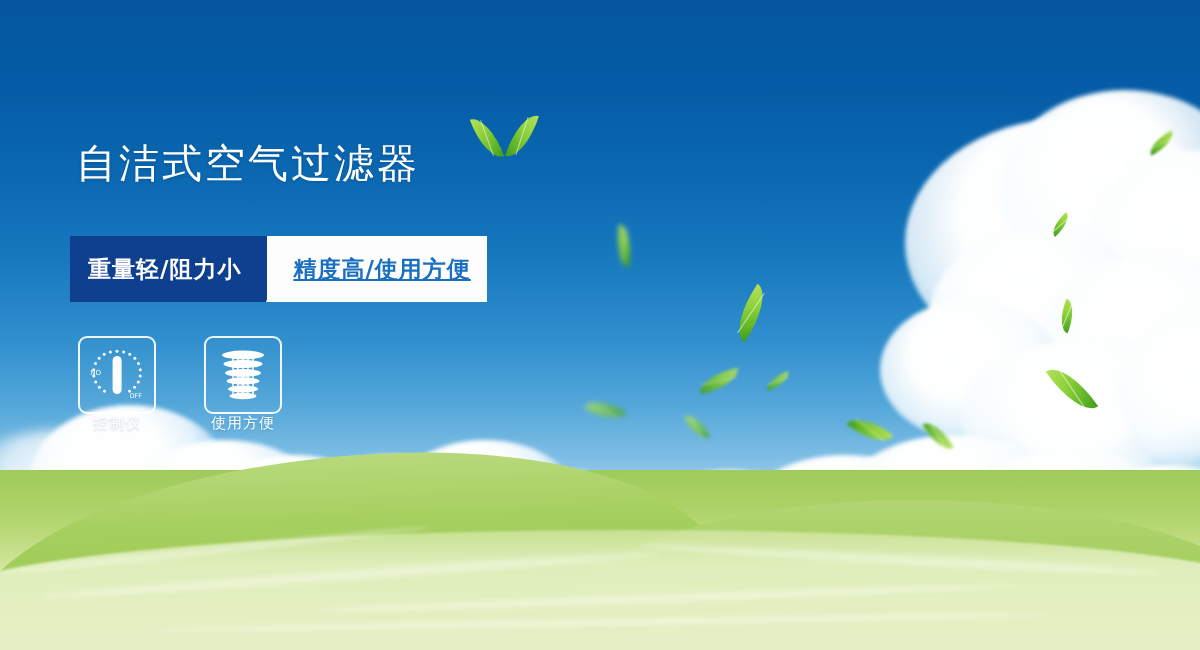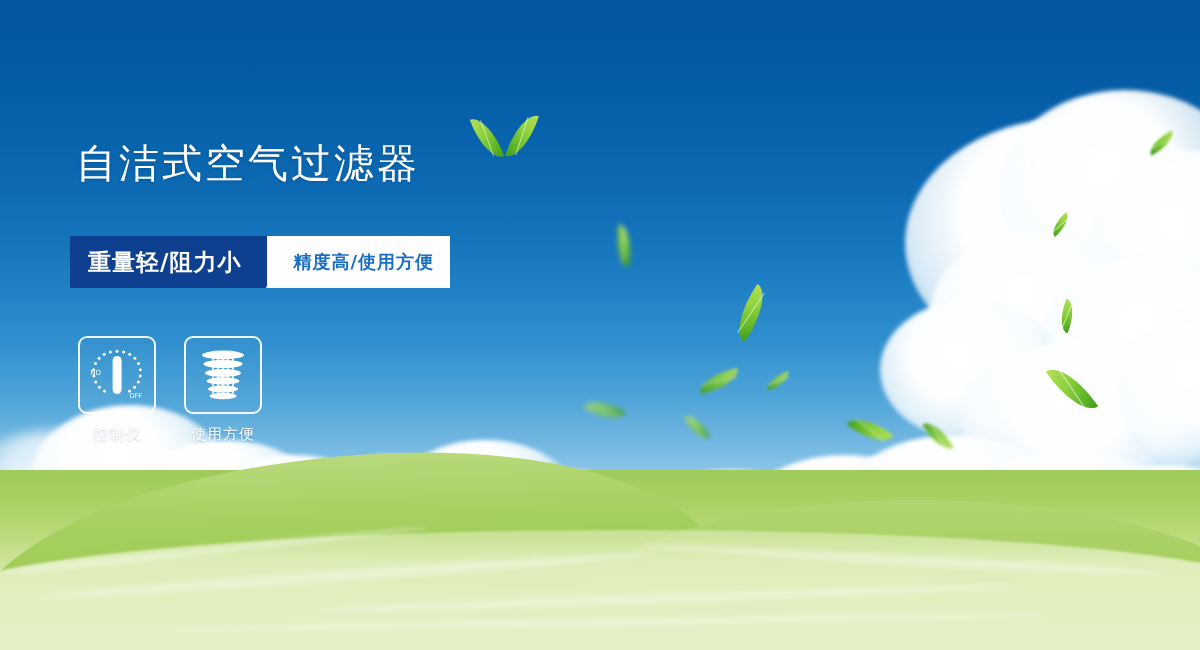--- a/index.html
+++ b/index.html
@@ -153,75 +153,76 @@
   .title{
     position:absolute;left:76px;top:143px;
     font-size:40px;line-height:1;letter-spacing:3px;
     color:#ffffff;font-weight:300;
     font-family:"DejaVu Sans","Liberation Sans",sans-serif;
     white-space:nowrap;
     text-shadow:0 1px 3px rgba(0,40,90,.25);
   }
 
   
-  .tags{ position:absolute;left:70px;top:236px;height:52px;display:flex;align-items:stretch;border-radius:13px; }
+  .tags{ position:absolute;left:70px;top:236px;height:66px;display:flex;align-items:stretch;border-radius:13px; }
   .tag-a{
     position:relative;
     background:#0f3f8f;
     color:#ffffff;
     font-size:23px;font-weight:bold;letter-spacing:1px;
     display:flex;align-items:center;
     padding:0 34px 0 18px;
     white-space:nowrap;
     font-family:"DejaVu Sans","Liberation Sans",sans-serif;
   }
   .tag-a::after{
     content:"";position:absolute;right:-1px;top:0;height:100%;width:30px;
     background:#0f3f8f;
     transform:skewX(-20deg);transform-origin:bottom left;
   }
   .tag-b{
     position:relative;margin-left:-8px;
     background:#fdfdfd;
     color:#1a6fc0;
-    font-size:18px;font-weight:bold;letter-spacing:1px;
+    font-size:23px;font-weight:bold;letter-spacing:1px;
     display:flex;align-items:center;
     padding:0 16px 0 26px;
     white-space:nowrap;
     font-family:"DejaVu Sans","Liberation Sans",sans-serif;
+    text-decoration:underline;
   }
   .tag-b::before{
     content:"";position:absolute;left:-1px;top:0;height:100%;width:24px;
     background:#fdfdfd;transform:skewX(-20deg);transform-origin:bottom right;
   }
   .tag-b span{ position:relative;z-index:2; }
 
   
   .features{
     position:absolute;left:78px;top:336px;
-    display:flex;gap:28px;
+    display:flex;gap:48px;
   }
   .feat{ width:78px;display:flex;flex-direction:column;align-items:center; }
   .feat-box{
     width:78px;height:78px;
     border:2px solid rgba(255,255,255,.92);
     border-radius:9px;
     display:flex;flex-direction:column;
     align-items:center;justify-content:center;
     color:#ffffff;
     position:relative;
     background:rgba(255,255,255,.02);
   }
   .feat-text{
     font-size:16px;line-height:1.22;text-align:center;
     letter-spacing:.5px;font-weight:400;
     font-family:"DejaVu Sans","Liberation Sans",sans-serif;
   }
   .feat-label{
-    margin-top:11px;color:#ffffff;font-size:15px;white-space:nowrap;
+    color:#ffffff;font-size:15px;white-space:nowrap;
     letter-spacing:1px;
     font-family:"DejaVu Sans","Liberation Sans",sans-serif;
     text-shadow:0 1px 2px rgba(0,50,100,.25);
   }
 
   .svg-ico{ display:block; }
 </style>
 </head>
 <body>
 

